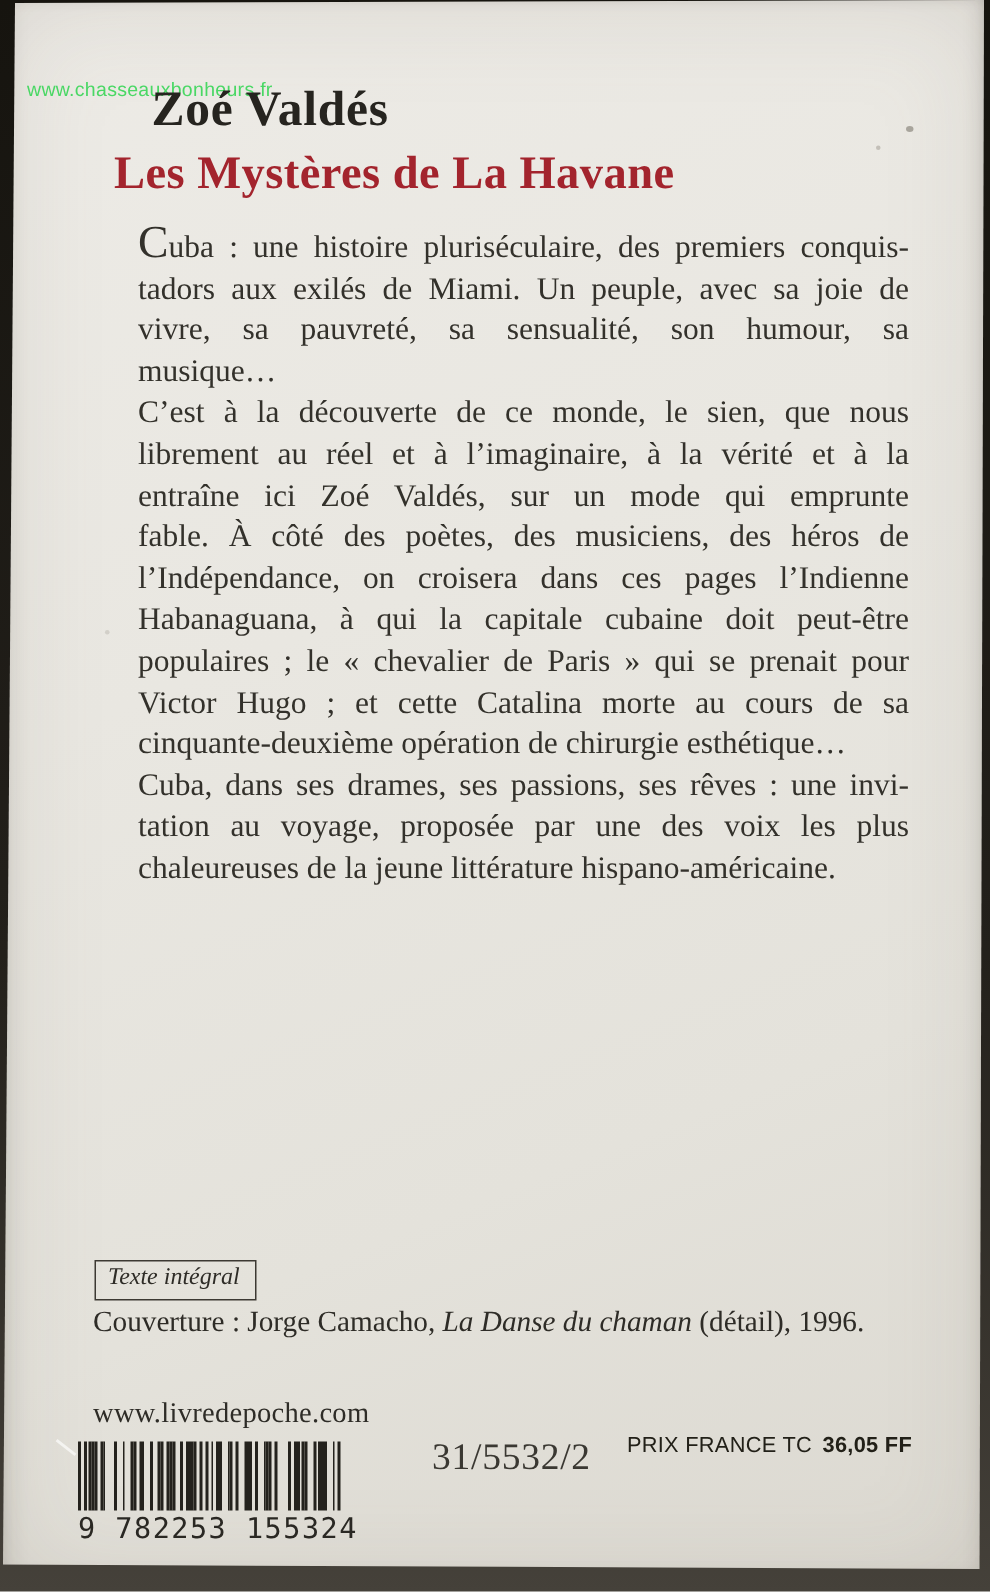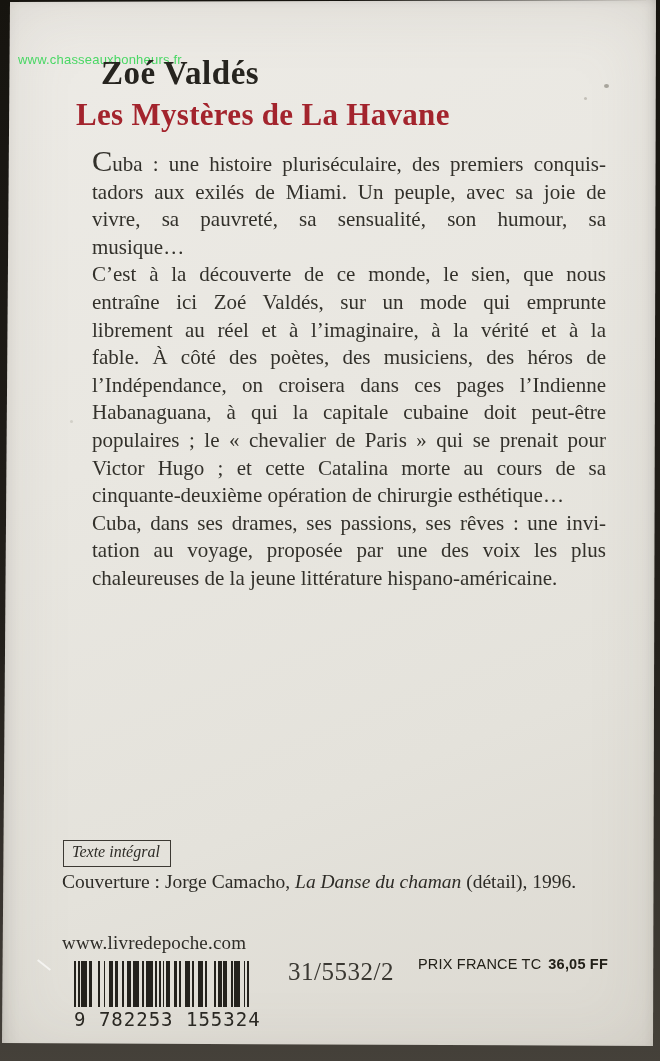--- a/index.html
+++ b/index.html
@@ -52,21 +52,21 @@
   }
   .cover-credit{
     position:absolute;left:62px;top:871px;
     font-size:19.5px;color:#2e2c27;
   }
   .cover-credit .it{font-style:italic;}
   .website{
     position:absolute;left:62px;top:932px;
     font-size:19px;color:#2e2c27;letter-spacing:.2px;
   }
-  .barcode{position:absolute;left:74px;top:961px;width:178px;}
+  .barcode{position:absolute;left:52px;top:961px;width:178px;}
   .barcode-bars{display:flex;width:176px;height:46px;}
   .barcode-bars i{flex:0 0 auto;width:1.85px;height:100%;}
   .barcode-bars i.on{background:#24221d;}
   .barcode-digits{
     margin-top:1px;
     font-family:"DejaVu Sans Mono", monospace;
     font-size:19px;color:#2a2823;letter-spacing:1px;white-space:nowrap;
   }
   .reference{
     position:absolute;left:288px;top:958px;
@@ -97,22 +97,22 @@
     <div class="author">Zoé Valdés</div>
 
     <div class="book-title" style="color: rgb(163, 36, 45);">Les Mystères de La Havane</div>
 
     <div class="blurb">
         <div class="blurb-line">Cuba : une histoire pluriséculaire, des premiers conquis-</div>
         <div class="blurb-line">tadors aux exilés de Miami. Un peuple, avec sa joie de</div>
         <div class="blurb-line">vivre, sa pauvreté, sa sensualité, son humour, sa</div>
         <div class="blurb-line para-end">musique…</div>
         <div class="blurb-line">C’est à la découverte de ce monde, le sien, que nous</div>
+        <div class="blurb-line">librement au réel et à l’imaginaire, à la vérité et à la</div>
         <div class="blurb-line">entraîne ici Zoé Valdés, sur un mode qui emprunte</div>
-        <div class="blurb-line">librement au réel et à l’imaginaire, à la vérité et à la</div>
         <div class="blurb-line">fable. À côté des poètes, des musiciens, des héros de</div>
         <div class="blurb-line">l’Indépendance, on croisera dans ces pages l’Indienne</div>
         <div class="blurb-line">Habanaguana, à qui la capitale cubaine doit peut-être</div>
         <div class="blurb-line">populaires ; le « chevalier de Paris » qui se prenait pour</div>
         <div class="blurb-line">Victor Hugo ; et cette Catalina morte au cours de sa</div>
         <div class="blurb-line para-end">cinquante-deuxième opération de chirurgie esthétique…</div>
         <div class="blurb-line">Cuba, dans ses drames, ses passions, ses rêves : une invi-</div>
         <div class="blurb-line">tation au voyage, proposée par une des voix les plus</div>
         <div class="blurb-line para-end">chaleureuses de la jeune littérature hispano-américaine.</div>
       </div>

